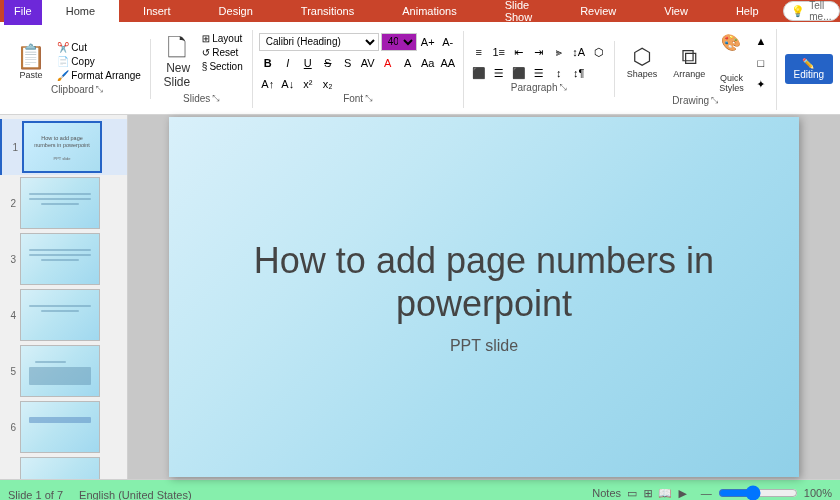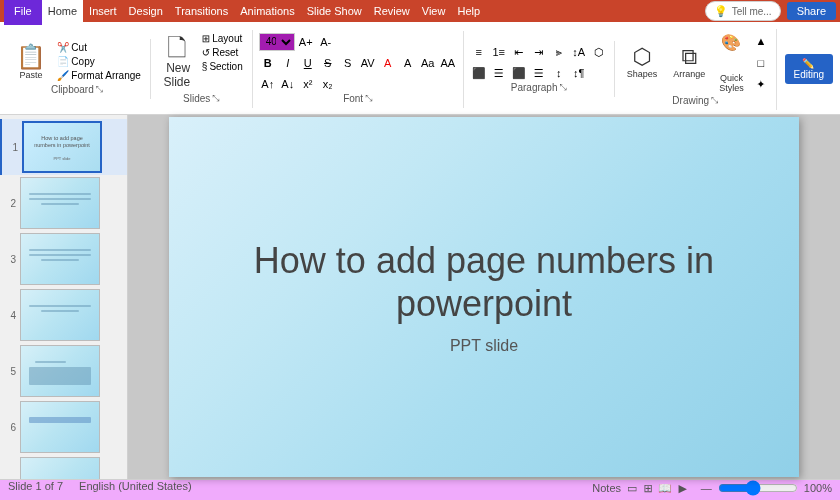--- a/index.html
+++ b/index.html
@@ -18,21 +18,21 @@
       color: white;
       padding: 14px 10px;
       font-size: 11px;
       cursor: pointer;
       height: 100%;
       display: flex;
       align-items: center;
     }
     .menu-bar .menu-item {
       color: white;
-      padding: 2px 6px;
+      padding: 2px 24px;
       font-size: 11px;
       cursor: pointer;
       height: 100%;
       display: flex;
       align-items: center;
     }
     .menu-bar .menu-item.home-active {
       background: white;
       color: #333;
     }
@@ -232,24 +232,24 @@
     }
 
     
     .slide-panel::-webkit-scrollbar { width: 8px; }
     .slide-panel::-webkit-scrollbar-track { background: #f0f0f0; }
     .slide-panel::-webkit-scrollbar-thumb { background: #c0c0c0; border-radius: 4px; }
 
     
     .status-bar {
       height: 22px;
-      background: #f0abfc;
+      background: #86efac;
       border-top: 1px solid #d0d0d0;
       display: flex;
-      align-items: flex-start;
+      align-items: flex-end;
       padding: 0 8px;
       font-size: 11px;
       color: #555;
       gap: 16px;
     }
 
     
     .editing-btn {
       display: flex;
       flex-direction: column;
@@ -385,20 +385,23 @@
       </div>
       <div class="ribbon-group-label-row">
         <span>Slides</span>
         <span style="margin-left:2px; cursor:pointer; font-size:9px;">⤡</span>
       </div>
     </div>
 
     <div class="ribbon-group">
       <div class="ribbon-group-content" style="flex-direction:column; gap:3px;">
         <div class="font-row">
+          <select class="font-select">
+            <option>Calibri (Heading)</option>
+          </select>
           <select class="font-size-select">
             <option>40</option>
           </select>
           <div class="small-icon-btn" title="Increase Font Size">A+</div>
           <div class="small-icon-btn" title="Decrease Font Size">A-</div>
         </div>
         <div class="font-row">
           <div class="small-icon-btn" style="font-weight:bold;">B</div>
           <div class="small-icon-btn" style="font-style:italic;">I</div>
           <div class="small-icon-btn" style="text-decoration:underline;">U</div>

